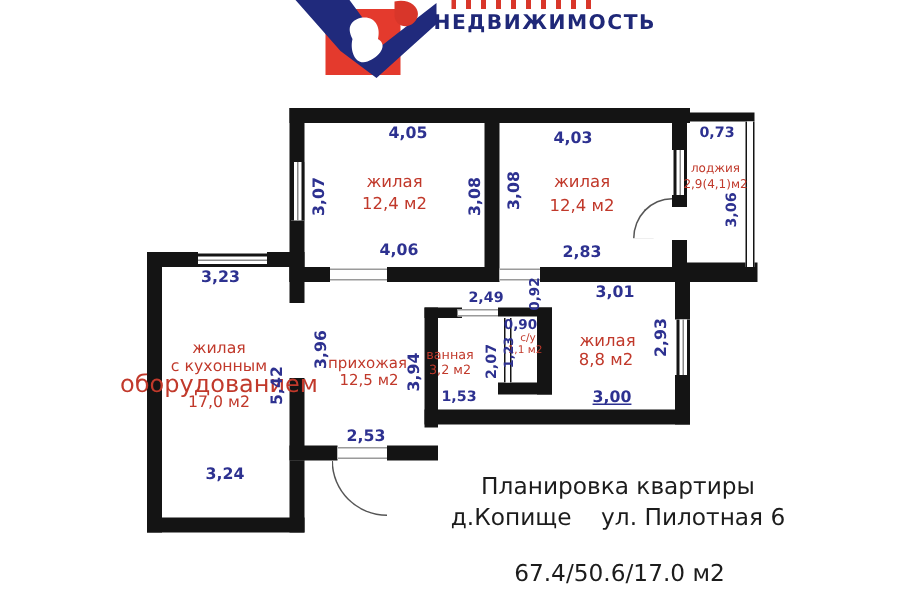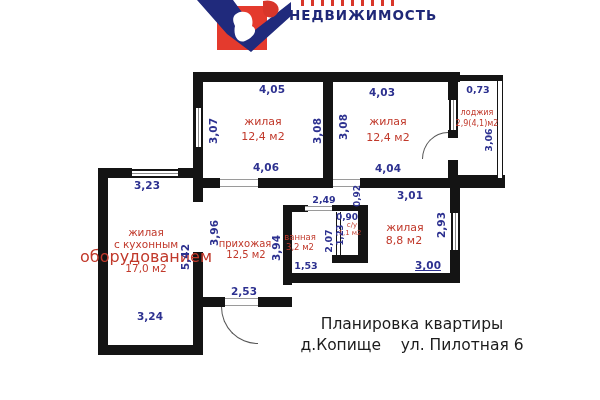--- a/index.html
+++ b/index.html
@@ -102,35 +102,36 @@
   <div class="room" style="left:350px;top:233px;font-size:7px;">1,1 м2</div>
   <div class="room" style="left:405px;top:227px;">жилая</div>
   <div class="room" style="left:404px;top:240px;">8,8 м2</div>
 
   <div class="dim" style="left:272px;top:89px;">4,05</div>
   <div class="dim rot" style="left:213px;top:131px;">3,07</div>
   <div class="dim rot" style="left:317px;top:131px;">3,08</div>
   <div class="dim" style="left:266px;top:167px;">4,06</div>
   <div class="dim" style="left:382px;top:92px;">4,03</div>
   <div class="dim rot" style="left:343px;top:127px;">3,08</div>
-  <div class="dim" style="left:388px;top:168px;">4,04</div>
+  <div class="dim" style="left:388px;top:168px;">2,83</div>
   <div class="dim" style="left:478px;top:89px;font-size:9.5px;">0,73</div>
   <div class="dim rot" style="left:488px;top:140px;font-size:9.5px;">3,06</div>
   <div class="dim" style="left:147px;top:185px;">3,23</div>
   <div class="dim rot" style="left:185px;top:257px;">5,42</div>
   <div class="dim" style="left:150px;top:316px;">3,24</div>
   <div class="dim rot" style="left:214px;top:233px;">3,96</div>
   <div class="dim rot" style="left:276px;top:248px;">3,94</div>
   <div class="dim" style="left:244px;top:291px;">2,53</div>
   <div class="dim" style="left:324px;top:199px;font-size:9.5px;">2,49</div>
   <div class="dim rot" style="left:328px;top:241px;font-size:9.5px;">2,07</div>
   <div class="dim" style="left:306px;top:265px;font-size:9.5px;">1,53</div>
   <div class="dim" style="left:347px;top:217px;font-size:9px;">0,90</div>
   <div class="dim rot" style="left:340px;top:235px;font-size:8.5px;">1,23</div>
   <div class="dim rot" style="left:357px;top:196px;font-size:9px;">0,92</div>
   <div class="dim" style="left:410px;top:195px;">3,01</div>
   <div class="dim rot" style="left:441px;top:225px;">2,93</div>
-  <div class="dim" style="left:428px;top:265px;text-decoration:underline;">3,00</div>
+  <div class="dim" style="left:408px;top:265px;text-decoration:underline;">3,00</div>
 
   <div class="footer-line" style="left:412px;top:324px;">Планировка квартиры</div>
   <div class="footer-line" style="left:412px;top:345px;">д.Копище    ул. Пилотная 6</div>
+  <div class="footer-line" style="left:413px;top:382px;">67.4/50.6/17.0 м2</div>
 
 </div>
 
 </body></html>

